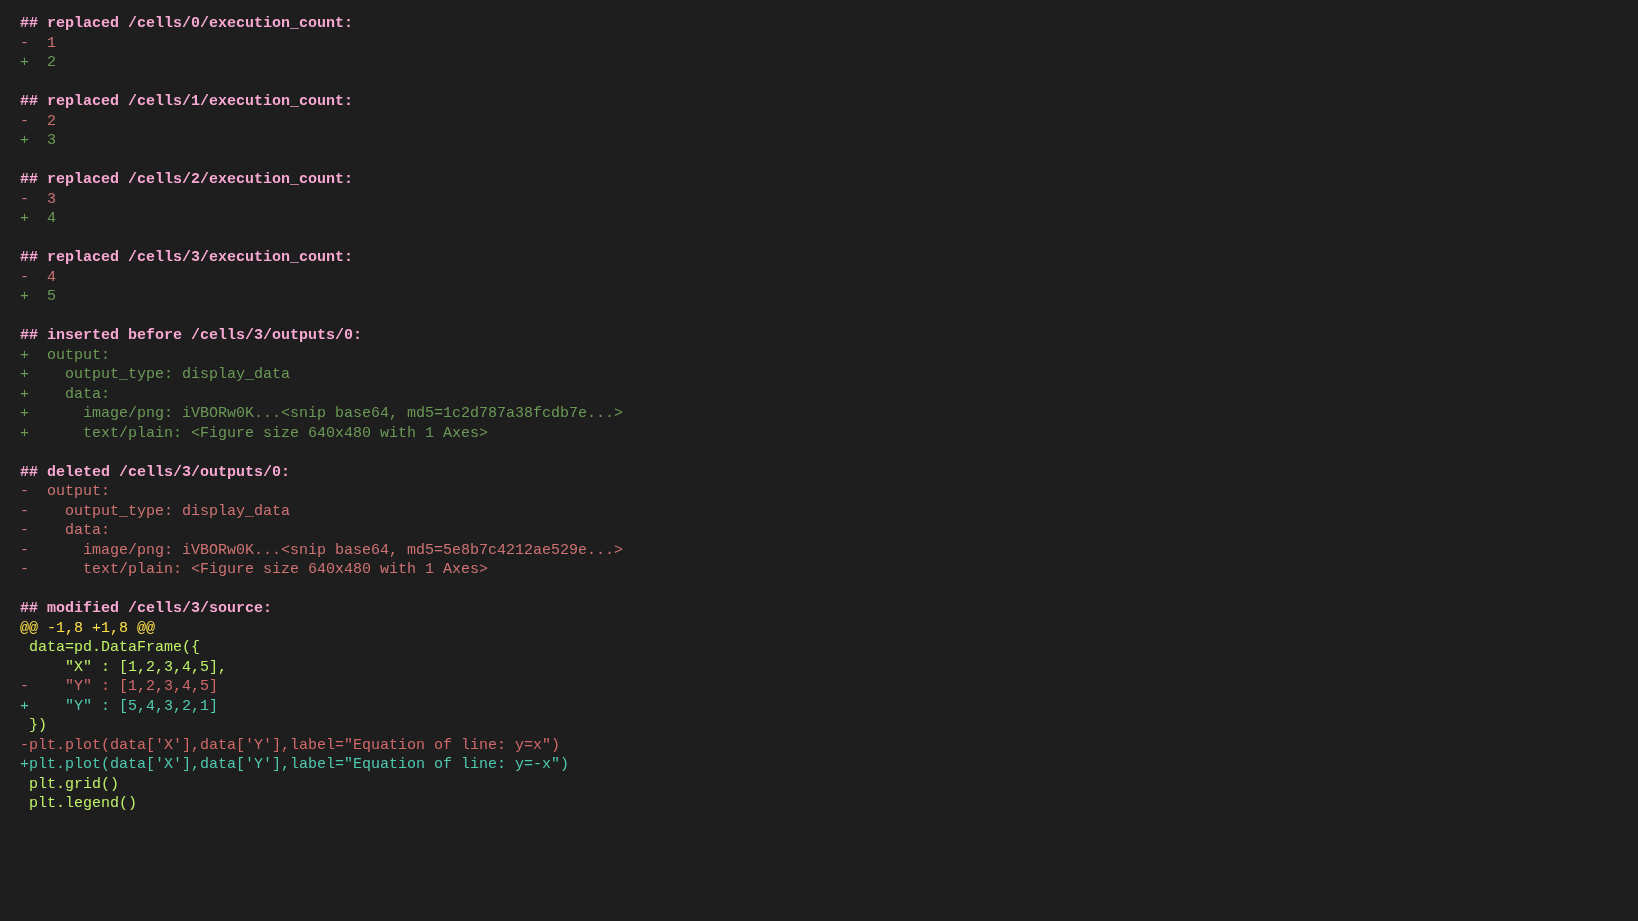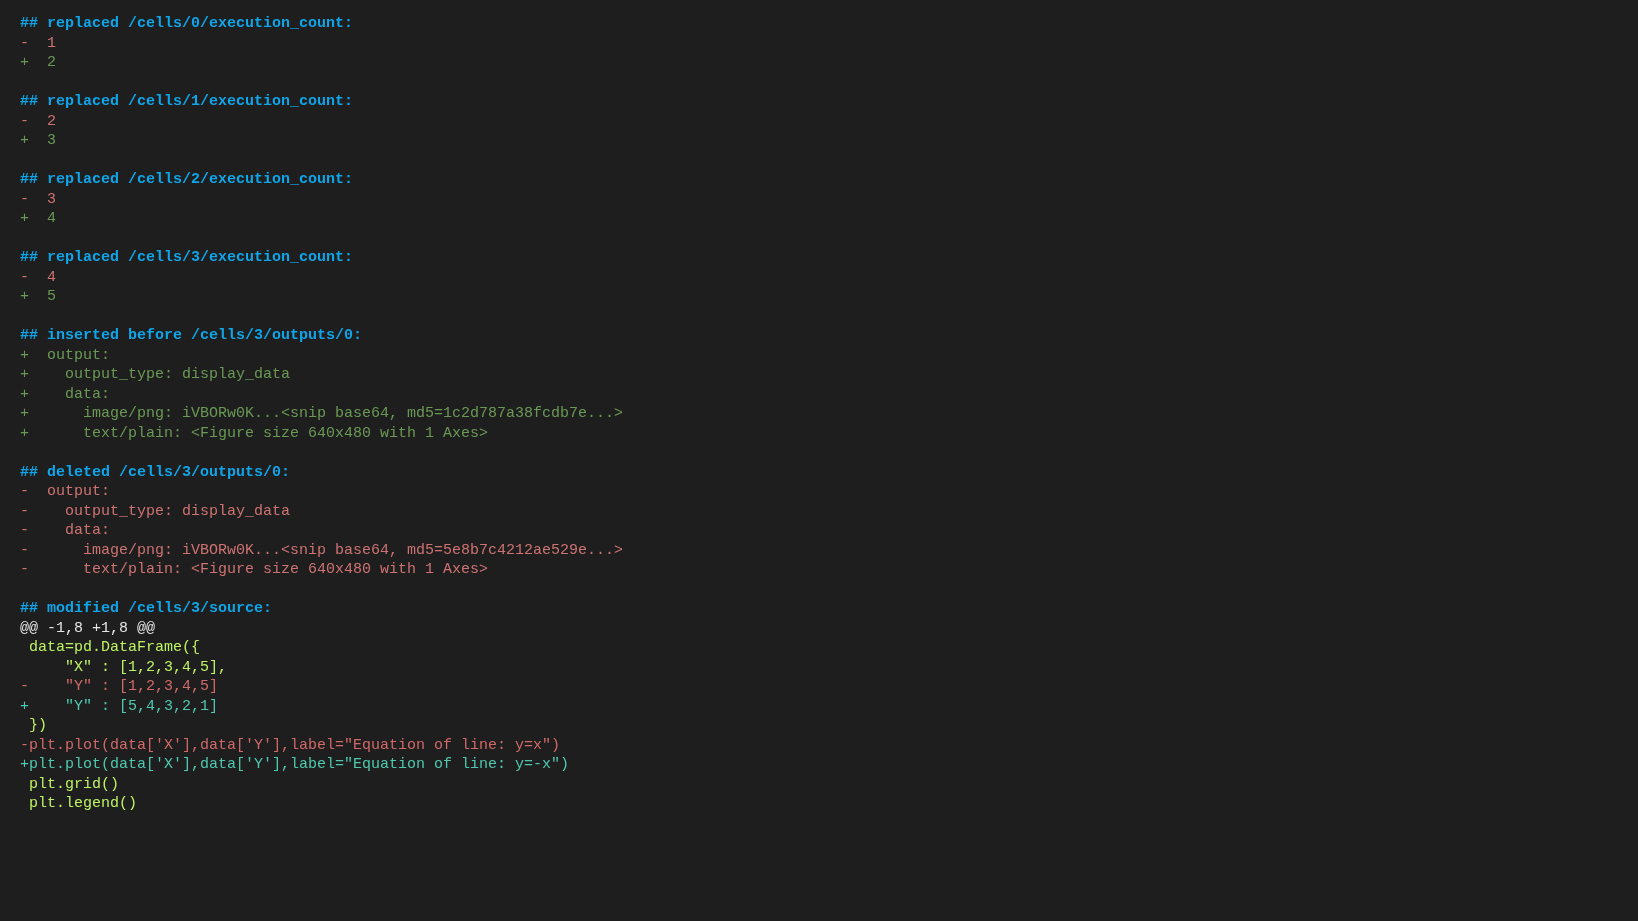--- a/index.html
+++ b/index.html
@@ -12,22 +12,22 @@
     padding: 0;
     overflow: hidden;
     width: 1638px;
     height: 921px;
   }
   .diff-container {
     padding: 14px 20px;
     white-space: pre;
   }
   .line { display: block; }
-  .header { color: #0ea5e9; font-weight: bold; }
-  .hunk { color: #e5e5e5; }
+  .header { color: #f9a8d4; font-weight: bold; }
+  .hunk { color: #fde047; }
   .del { color: #ce7272; }
   .add { color: #6a9955; }
   .ctx { color: #bef264; }
   
   .add-bright { color: #4ec9b0; }
   .del-bright { color: #d16969; }
 </style>
 </head>
 <body>
 

